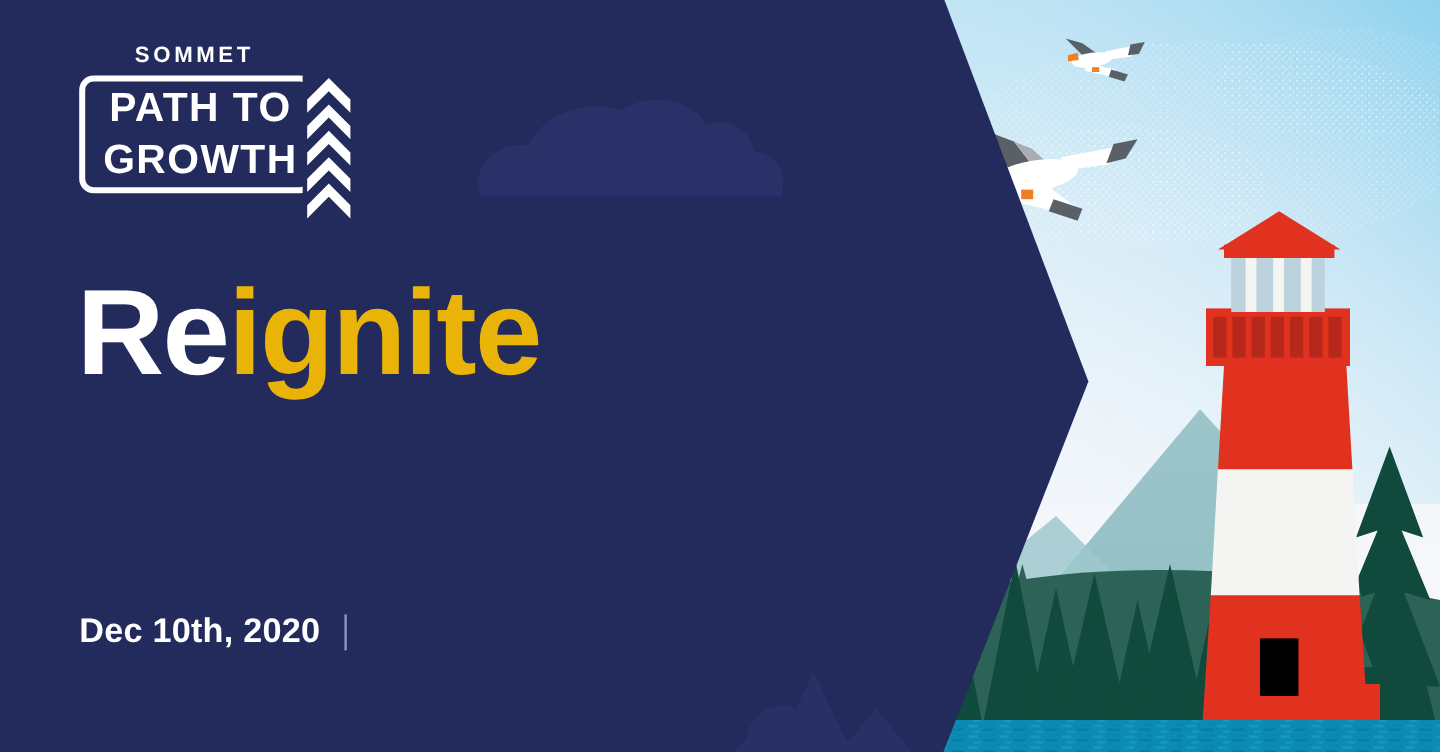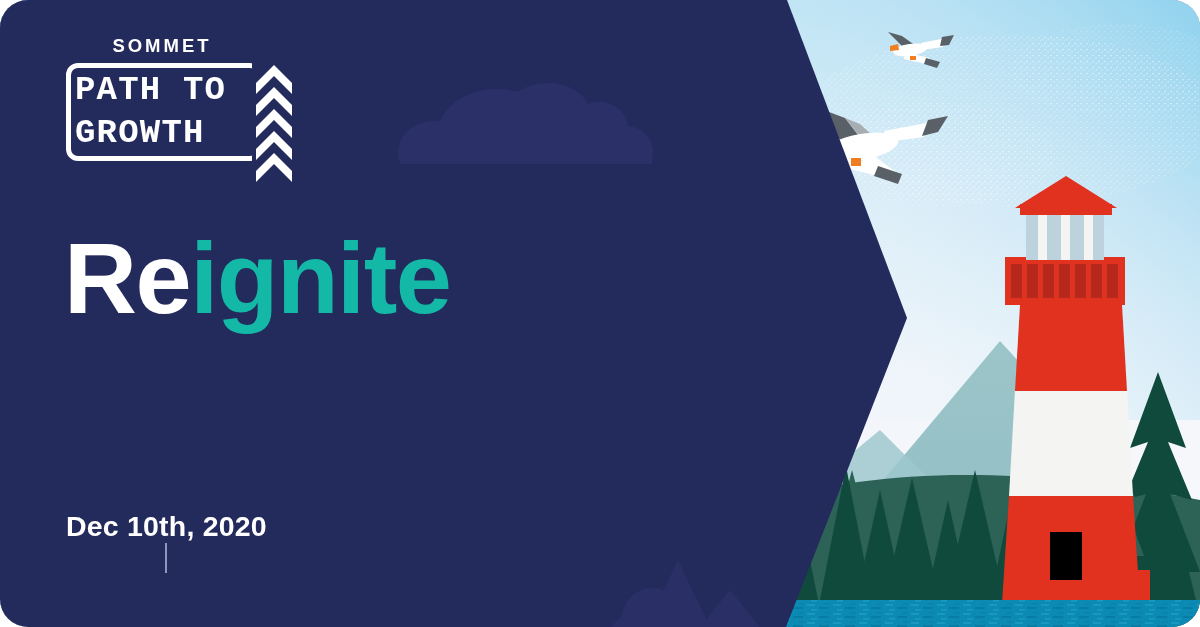--- a/index.html
+++ b/index.html
@@ -7,21 +7,20 @@
     padding: 0;
     background: #ffffff;
   }
   #banner {
     position: relative;
     width: 1200px;
     height: 627px;
     overflow: hidden;
     font-family: "Liberation Sans", sans-serif;
     background: #232a5c;
-    border-radius: 28px;
   }
 
   
   #scene {
     position: absolute;
     inset: 0;
     width: 1200px;
     height: 627px;
   }
 
@@ -67,23 +66,22 @@
   #logo-words {
     position: absolute;
     left: 13px;
     top: 36px;
     width: 184px;
     color: #ffffff;
     font-weight: 900;
     font-size: 34px;
     line-height: 43px;
     letter-spacing: 1.2px;
-    text-align: left;
+    text-align: center;
     white-space: pre-line;
-    font-family: Liberation Mono, monospace;
   }
   #logo-chevrons {
     position: absolute;
     left: 190px;
     top: 30px;
     width: 44px;
     height: 120px;
   }
 
   
@@ -92,34 +90,33 @@
     left: 64px;
     top: 222px;
     width: 720px;
     color: #ffffff;
     font-size: 101px;
     line-height: 113px;
     font-weight: 700;
     letter-spacing: -1.5px;
   }
   #headline .hl-line { display: block; white-space: nowrap; }
-  #headline .accent { color: #14b8a6; }
+  #headline .accent { color: #eab308; }
 
   
   #date-strip {
     position: absolute;
     left: 66px;
     top: 510px;
     display: flex;
     align-items: center;
     color: #ffffff;
     font-size: 28.5px;
     font-weight: 700;
     letter-spacing: 0.2px;
-    flex-direction: column;
   }
   #date-strip .sep {
     display: inline-block;
     width: 2px;
     height: 30px;
     background: #8f96bd;
     margin: 0 20px;
   }
 </style>
 </head>

